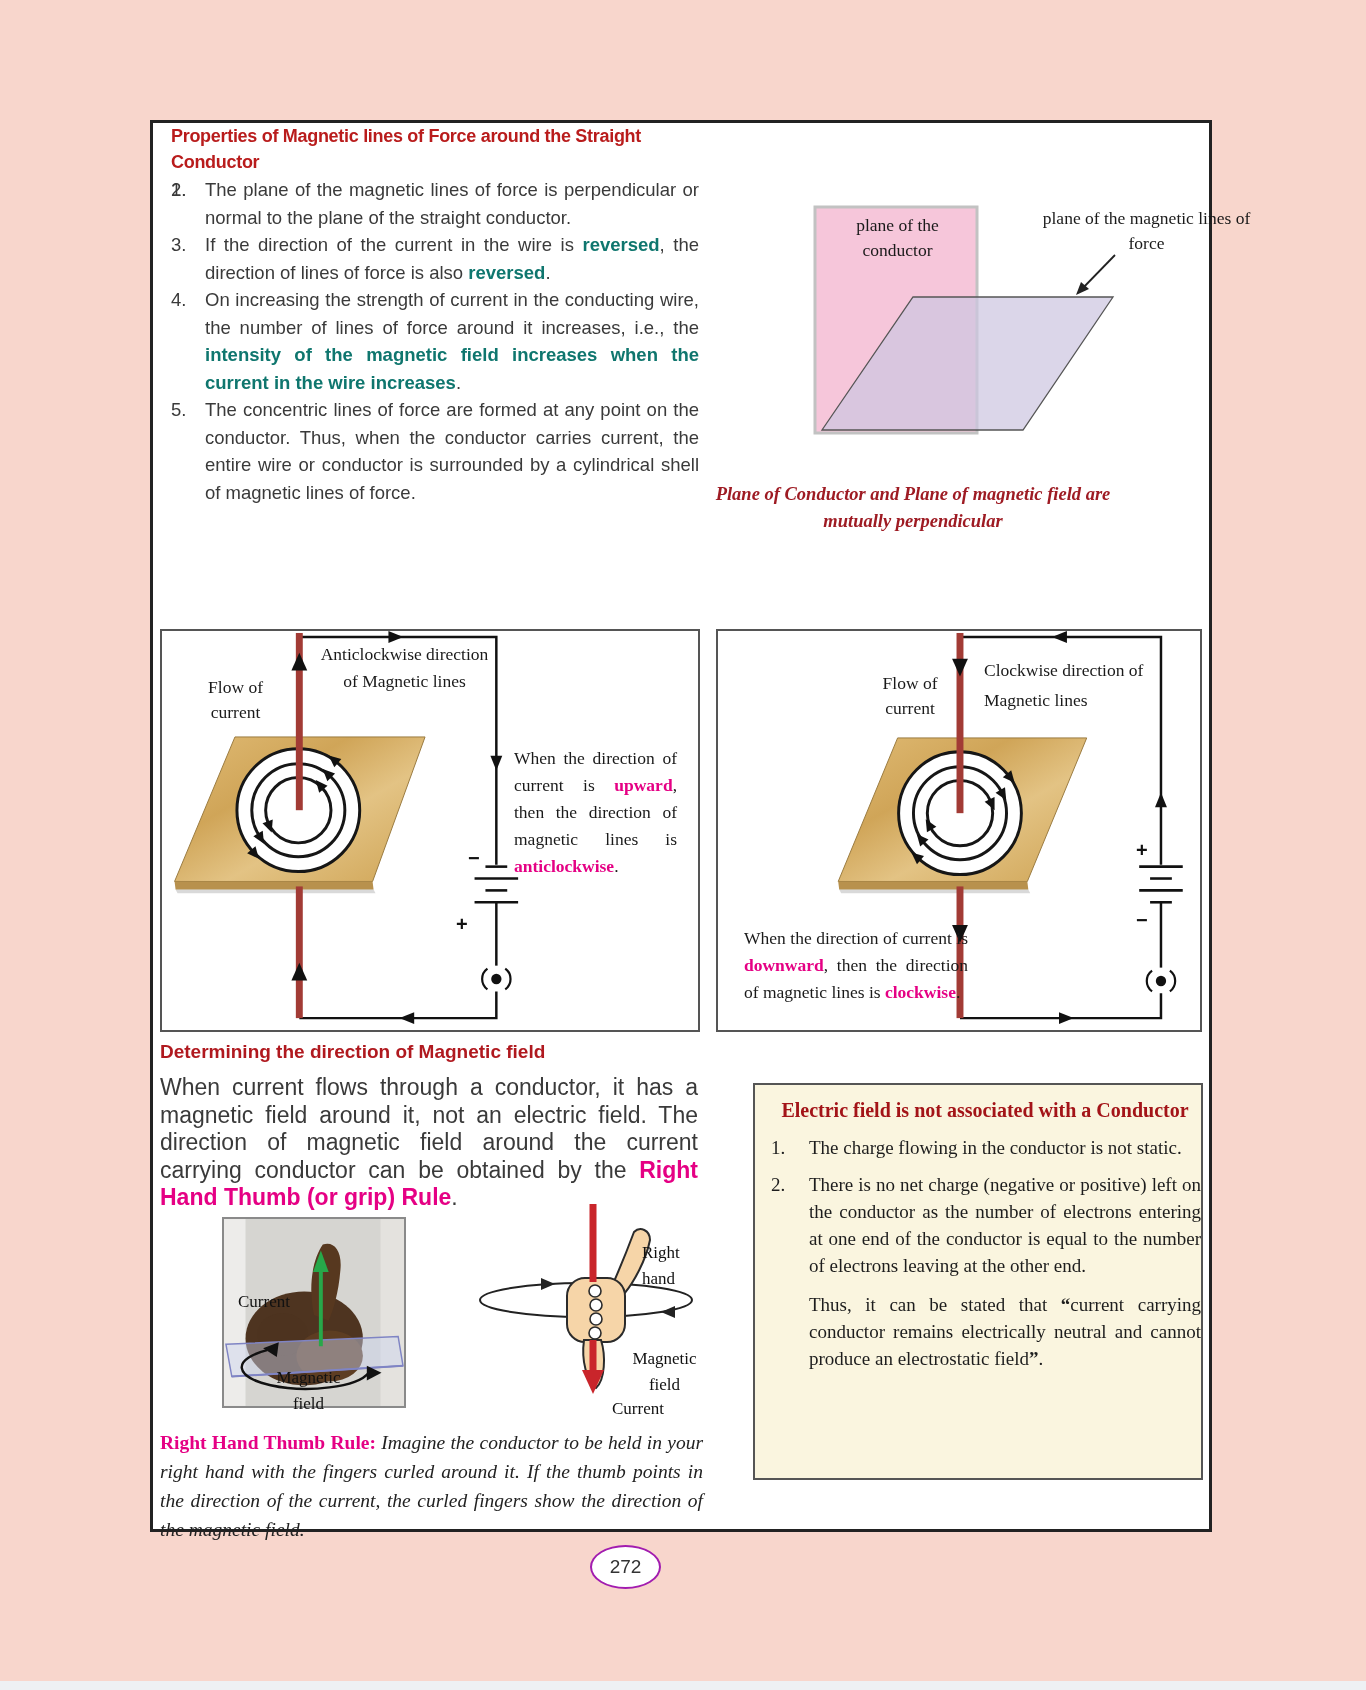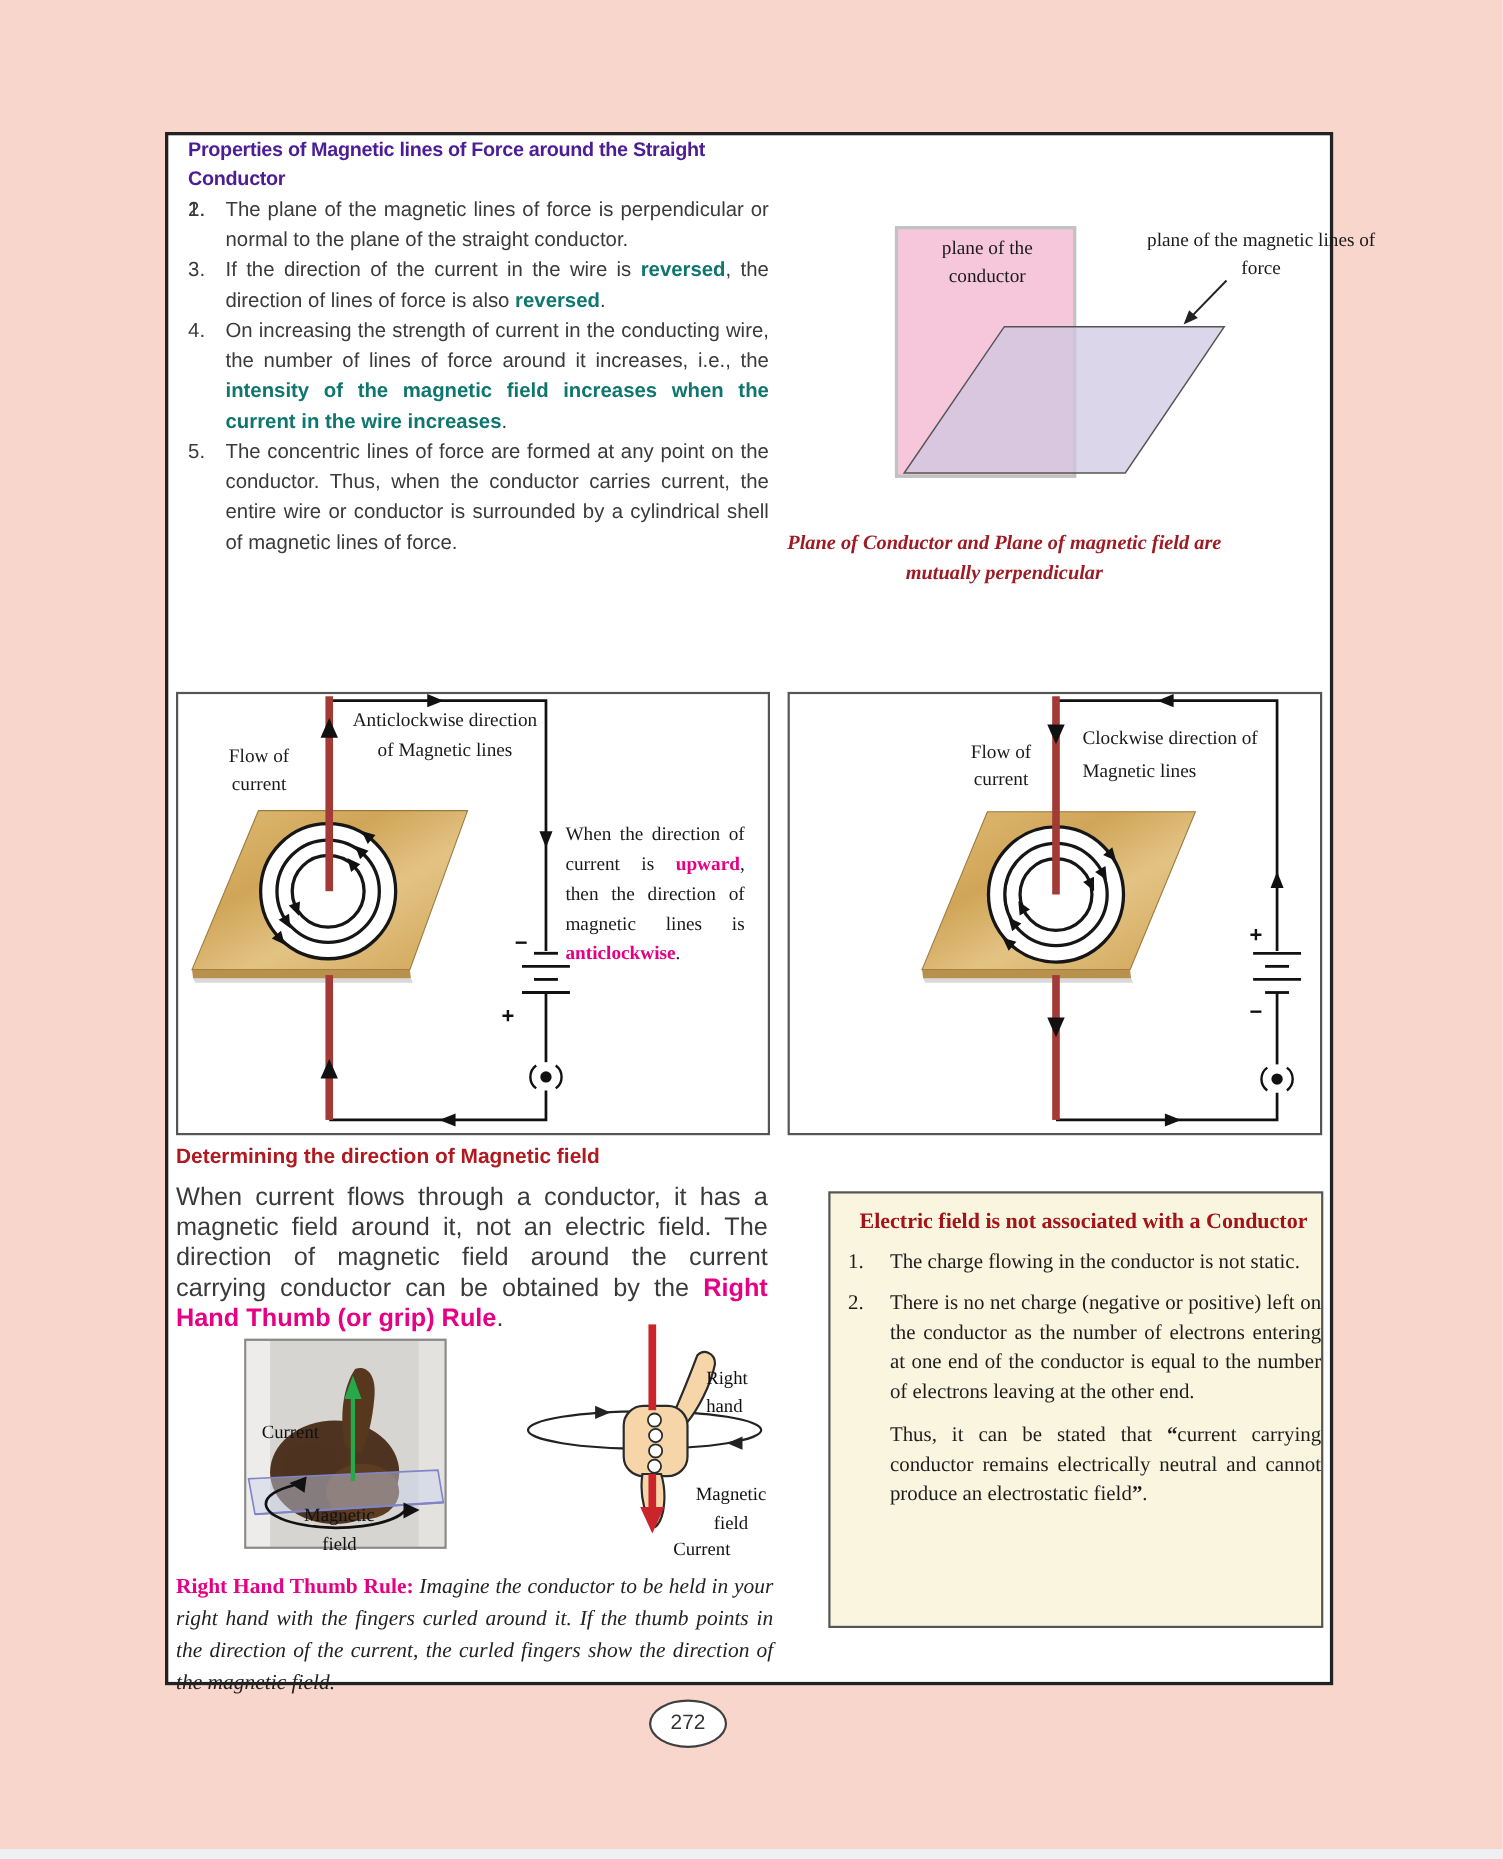--- a/index.html
+++ b/index.html
@@ -1,21 +1,21 @@
 <!DOCTYPE html>
 <html><head>
 <meta charset="utf-8">
 <style>
   html,body{margin:0;padding:0;}
   body{width:1366px;height:1690px;position:relative;background:#f8d6cc;font-family:"Liberation Sans",sans-serif;overflow:hidden;}
   .abs{position:absolute;}
   
   .main-box{left:150px;top:120px;width:1062px;height:1412px;background:#ffffff;border:3px solid #222;box-sizing:border-box;}
   
-  .prop-heading{left:171px;top:124px;width:540px;font-size:18px;font-weight:bold;letter-spacing:-0.3px;line-height:25.5px;color:#4c1d95;}
+  .prop-heading{left:171px;top:124px;width:540px;font-size:18px;font-weight:bold;letter-spacing:-0.3px;line-height:25.5px;color:#b91c1c;}
   .plist{left:171px;top:176px;width:528px;font-size:18.5px;line-height:27.5px;color:#3a3a3a;}
   .pitem{position:relative;padding-left:34px;text-align:justify;}
   .pnum{position:absolute;left:0;top:0;}
   .pitem b{color:#0f766e;}
   .sec-heading{left:160px;top:1041px;width:540px;font-size:19px;font-weight:bold;color:#b0191f;}
   .det-para{left:160px;top:1074px;width:538px;font-size:23px;line-height:27.5px;color:#3a3a3a;text-align:justify;}
   .magenta{color:#e50084;font-weight:bold;}
   
   .serif{font-family:"Liberation Serif",serif;color:#1a1a1a;}
   .dlabel{font-size:17.5px;line-height:25px;text-align:center;}
@@ -38,21 +38,21 @@
   .rule-para{left:160px;top:1428px;width:543px;font-family:"Liberation Serif",serif;font-size:19.5px;line-height:29px;color:#222;text-align:justify;}
   .rule-para .body{font-style:italic;}
   
   .ebox{left:753px;top:1083px;width:450px;height:397px;background:#faf5df;border:2px solid #555;box-sizing:border-box;
         padding:12px 0 0 14px;font-family:"Liberation Serif",serif;font-size:19px;line-height:27px;color:#1d1d1d;}
   .ebox-title{text-align:center;font-weight:bold;font-size:20px;color:#a31418;line-height:27px;margin-bottom:7px;}
   .eitem{position:relative;padding-left:40px;margin-top:10px;text-align:justify;}
   .enum{position:absolute;left:2px;top:0;}
   .econc{margin-top:12px;padding-left:40px;text-align:justify;}
   
-  .page-oval{left:590px;top:1545px;width:71px;height:44px;border:2px solid #404040;border-radius:50%;background:#fff;
+  .page-oval{left:590px;top:1545px;width:71px;height:44px;border:2px solid #a21caf;border-radius:50%;background:#fff;
              box-sizing:border-box;text-align:center;line-height:40px;font-size:19px;color:#333;}
   .bottom-strip{left:0;top:1681px;width:1366px;height:9px;background:#eef1f4;}
 </style>
 </head>
 <body>
 
 <div class="abs main-box"></div>
 
 <div class="abs prop-heading">Properties of Magnetic lines of Force around the Straight Conductor</div>
 
@@ -188,20 +188,21 @@
 
     <rect x="240.5" y="2" width="7" height="182" fill="#a23b35"></rect>
     <rect x="240.5" y="258" width="7" height="133" fill="#a23b35"></rect>
     <polygon points="236,28 252,28 244,46" fill="#111"></polygon>
     <polygon points="236,297 252,297 244,315" fill="#111"></polygon>
   </svg>
   <div class="abs serif dlabel" style="left:142px;top:40px;width:100px;">Flow of current</div>
   <div class="abs serif dlabel" style="left:266px;top:24px;width:192px;line-height:30px;text-align:left;">Clockwise direction of Magnetic lines</div>
   <div class="abs sign" style="left:418px;top:208px;">+</div>
   <div class="abs sign" style="left:418px;top:278px;">−</div>
+  <div class="abs note" style="left:26px;top:294px;width:224px;"><span>When the direction of current is </span><span class="magenta">downward</span><span>, then the direction of magnetic lines is </span><span class="magenta">clockwise</span><span>.</span></div>
 </div>
 
 <div class="abs sec-heading">Determining the direction of Magnetic field</div>
 <div class="abs det-para"><span>When current flows through a conductor, it has a magnetic field around it, not an electric field. The direction of magnetic field around the current carrying conductor can be obtained by the </span><span class="magenta">Right Hand Thumb (or grip) Rule</span><span>.</span></div>
 
 <div class="abs photo-box">
   <svg viewBox="0 0 184 191">
     <rect x="0" y="0" width="184" height="191" fill="#d6d5d1"></rect>
     <rect x="0" y="0" width="22" height="191" fill="#edecea"></rect>
     <rect x="160" y="0" width="24" height="191" fill="#e4e2de"></rect>

